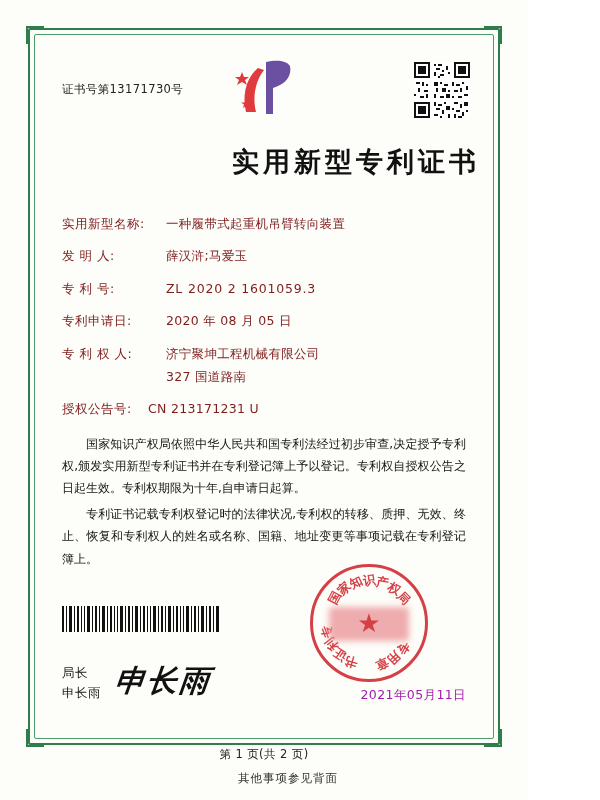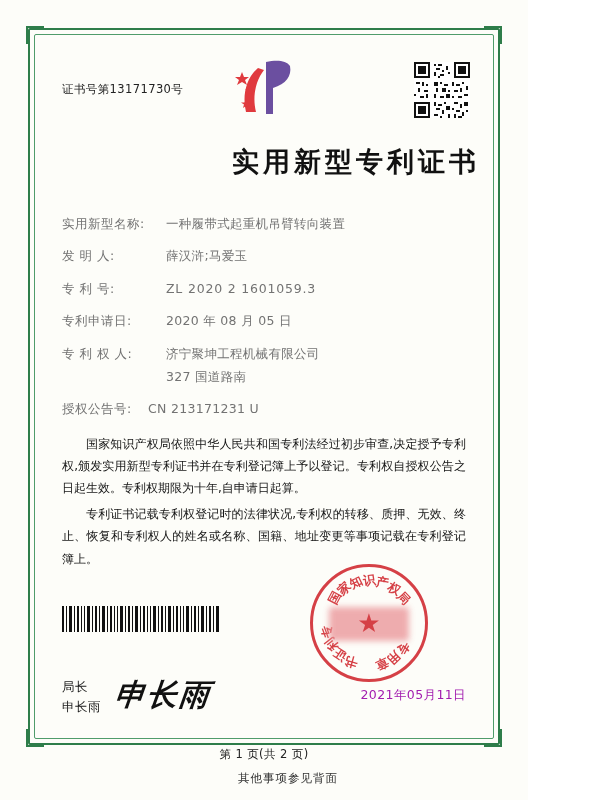--- a/index.html
+++ b/index.html
@@ -106,21 +106,21 @@
     margin-top: 14px;
   }
 
   
   .fields {
     margin-top: 34px;
     padding-left: 14px;
     padding-right: 10px;
     font-size: 12.5px;
     line-height: 1.55;
-    color: #737373;
+    color: #7f1d1d;
   }
   .field-row {
     display: flex;
     align-items: flex-start;
     margin-bottom: 13px;
   }
   .field-label {
     flex: 0 0 auto;
     white-space: nowrap;
     letter-spacing: 0.5px;
@@ -172,21 +172,21 @@
     width: 160px;
     height: 26px;
     overflow: hidden;
   }
   .barcode svg { display: block; }
 
   
   .sign-block {
     position: absolute;
     left: 14px;
-    bottom: 12px;
+    bottom: 26px;
     display: flex;
     align-items: flex-end;
   }
   .sign-labels {
     font-size: 12.5px;
     line-height: 1.55;
     letter-spacing: 0.5px;
   }
   .signature {
     margin-left: 14px;

